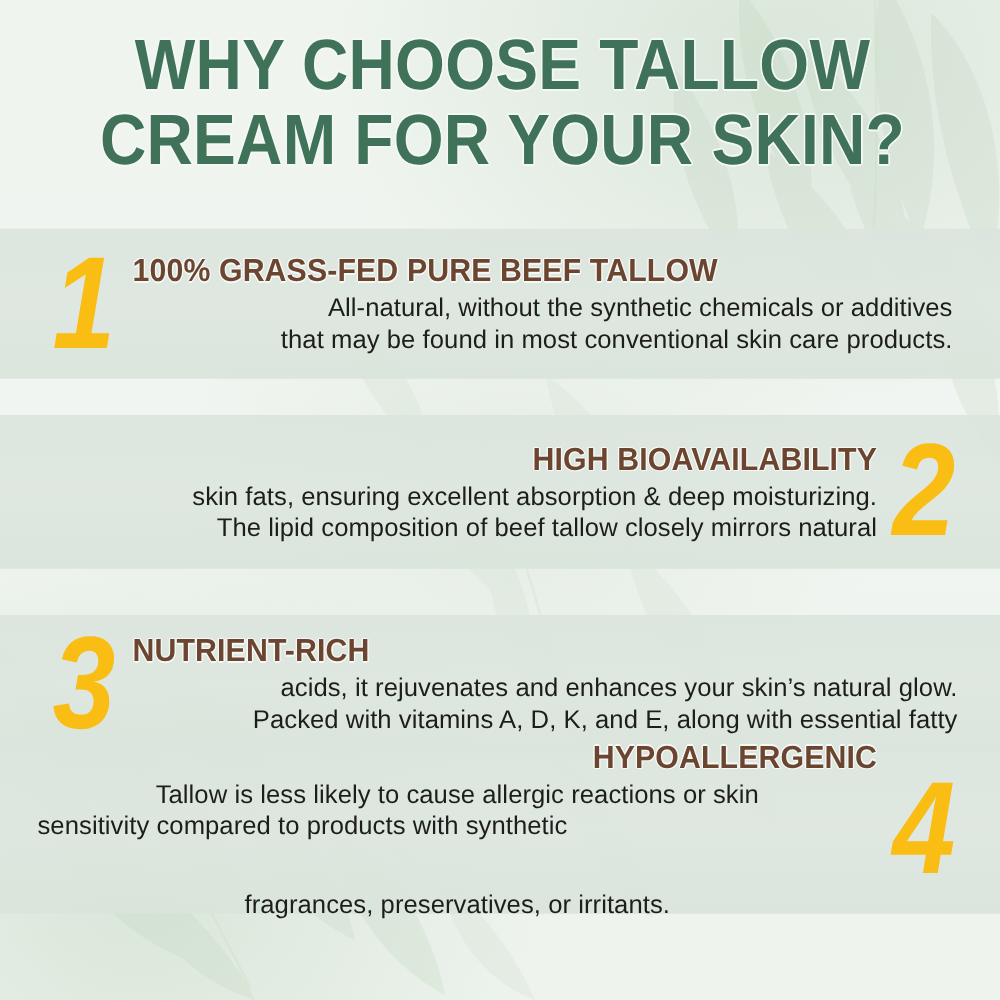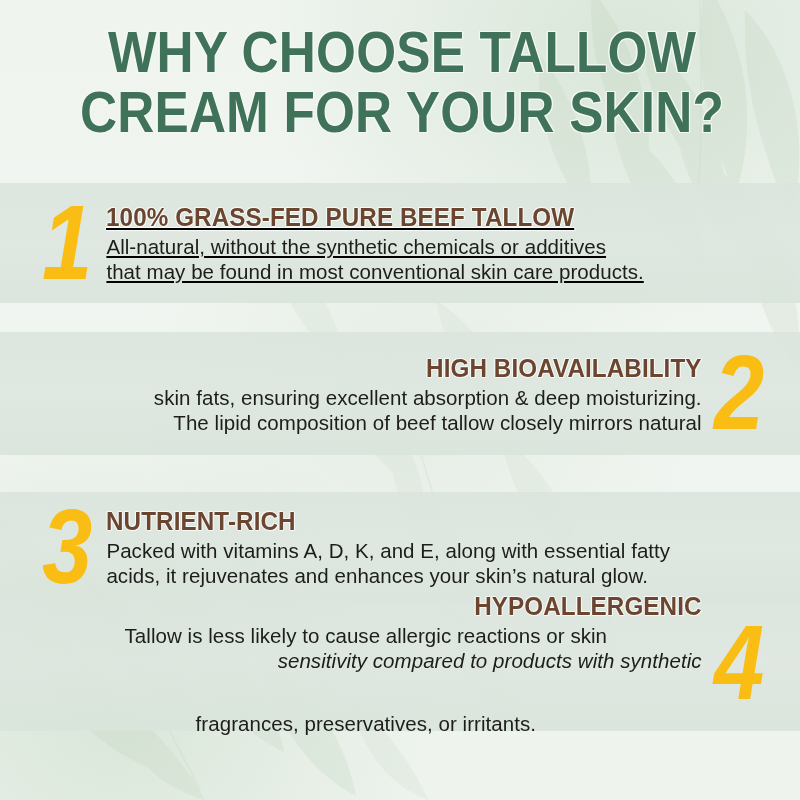--- a/index.html
+++ b/index.html
@@ -117,28 +117,29 @@
     margin-bottom: 2px;
   }
   .right .heading { transform-origin: right center; }
 
   .body-text {
     font-family: "Liberation Sans Narrow", "Liberation Sans", sans-serif;
     font-size: 20.5px;
     line-height: 25px;
     color: #1d1d1b;
     letter-spacing: 0.05px;
+    text-align: right;
   }
   .body-text span { display: block; white-space: nowrap; }
 
   .left  { text-align: left;  }
   .right { text-align: right; }
   .center-lines { text-align: center; }
 
-  .b1 .copy { padding-right: 38px; text-decoration: underline; }
+  .b1 .copy { padding-right: 38px; }
   .b2 .copy { padding-left: 48px; }
   .b3 .copy { padding-right: 34px; }
   .b4 .copy { padding-left: 30px; }
 </style>
 </head>
 <body>
 
 <div id="poster">
 
   <svg id="leaf-layer" viewBox="0 0 800 800" preserveAspectRatio="none" aria-hidden="true">
@@ -207,31 +208,31 @@
       </div>
     </div>
     <div class="numeral">2</div>
   </div>
 
   <div class="band b3">
     <div class="numeral">3</div>
     <div class="copy left">
       <div class="heading">NUTRIENT-RICH</div>
       <div class="body-text">
+        <span>acids, it rejuvenates and enhances your skin’s natural glow.</span>
         <span>Packed with vitamins A, D, K, and E, along with essential fatty</span>
-        <span>acids, it rejuvenates and enhances your skin’s natural glow.</span>
       </div>
     </div>
   </div>
 
   <div class="band b4">
     <div class="copy right">
       <div class="heading">HYPOALLERGENIC</div>
       <div class="body-text center-lines">
         <span style="text-align: center;">Tallow is less likely to cause allergic reactions or skin</span>
-        <span style="text-align: right; font-style: italic;">sensitivity compared to products with synthetic</span>
+        <span style="text-align: left;">sensitivity compared to products with synthetic</span>
         <span style="text-align: center; margin-top: 38px;">fragrances, preservatives, or irritants.</span>
       </div>
     </div>
     <div class="numeral">4</div>
   </div>
 
 </div>
 
 </body></html>

